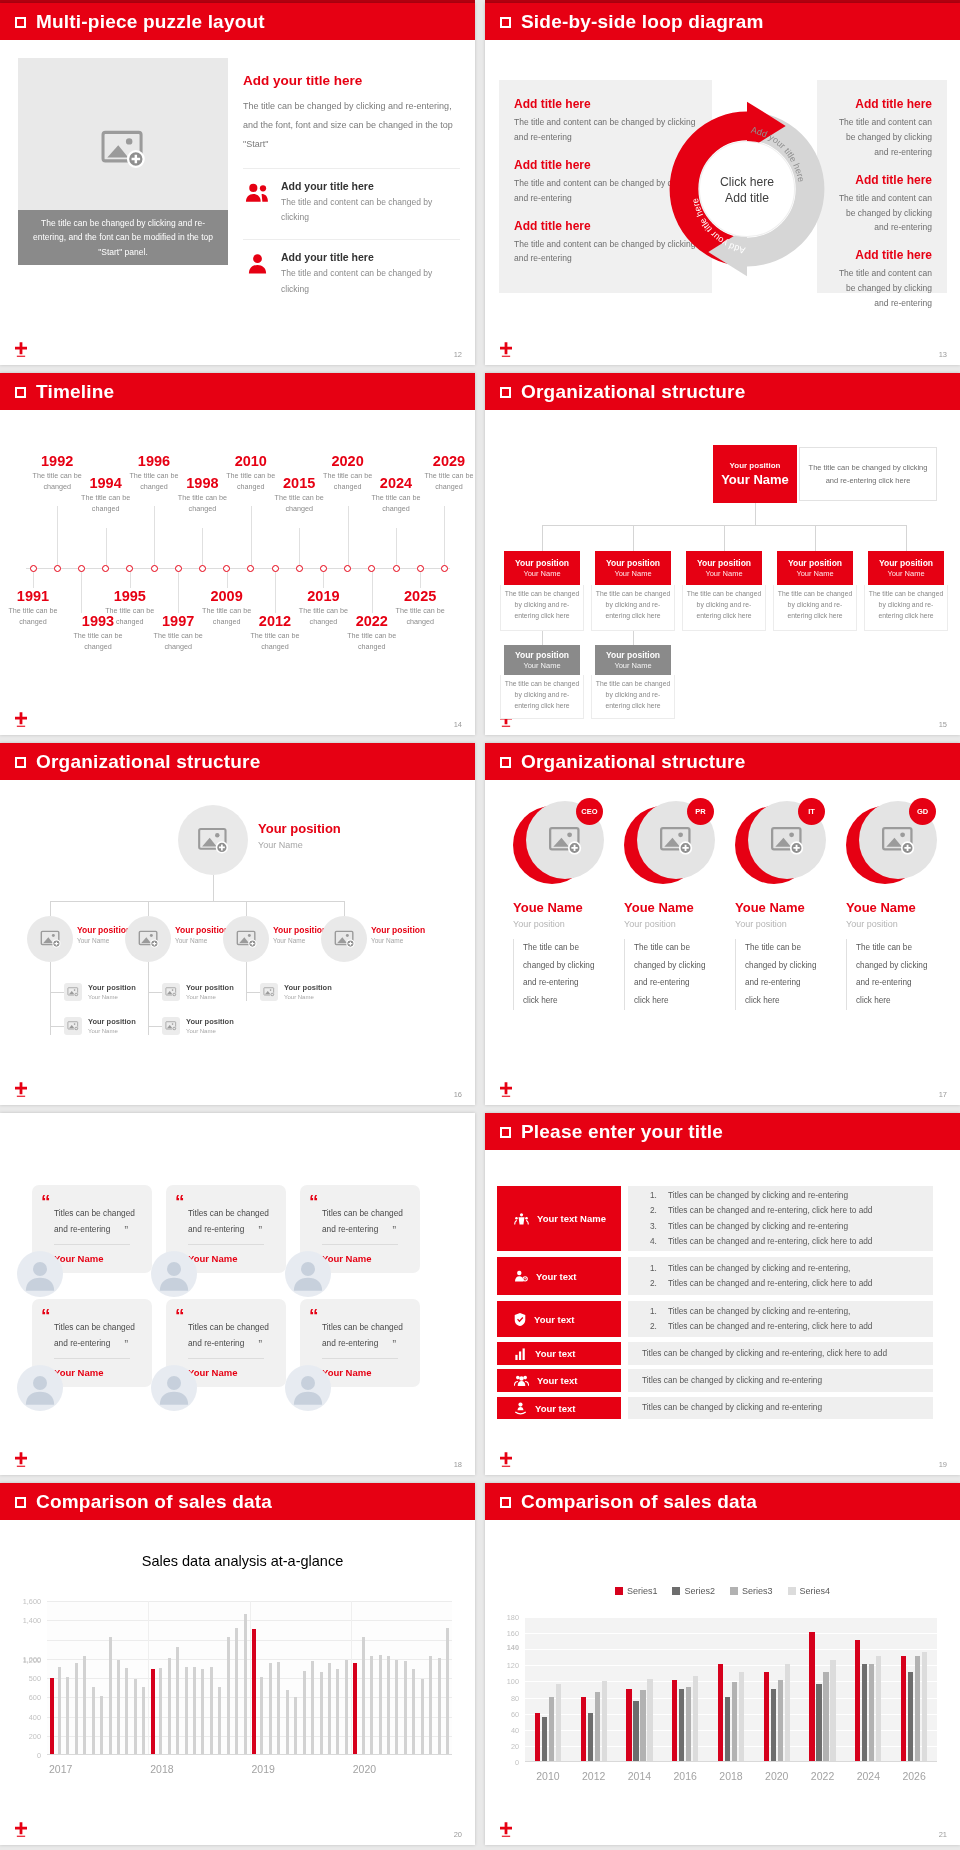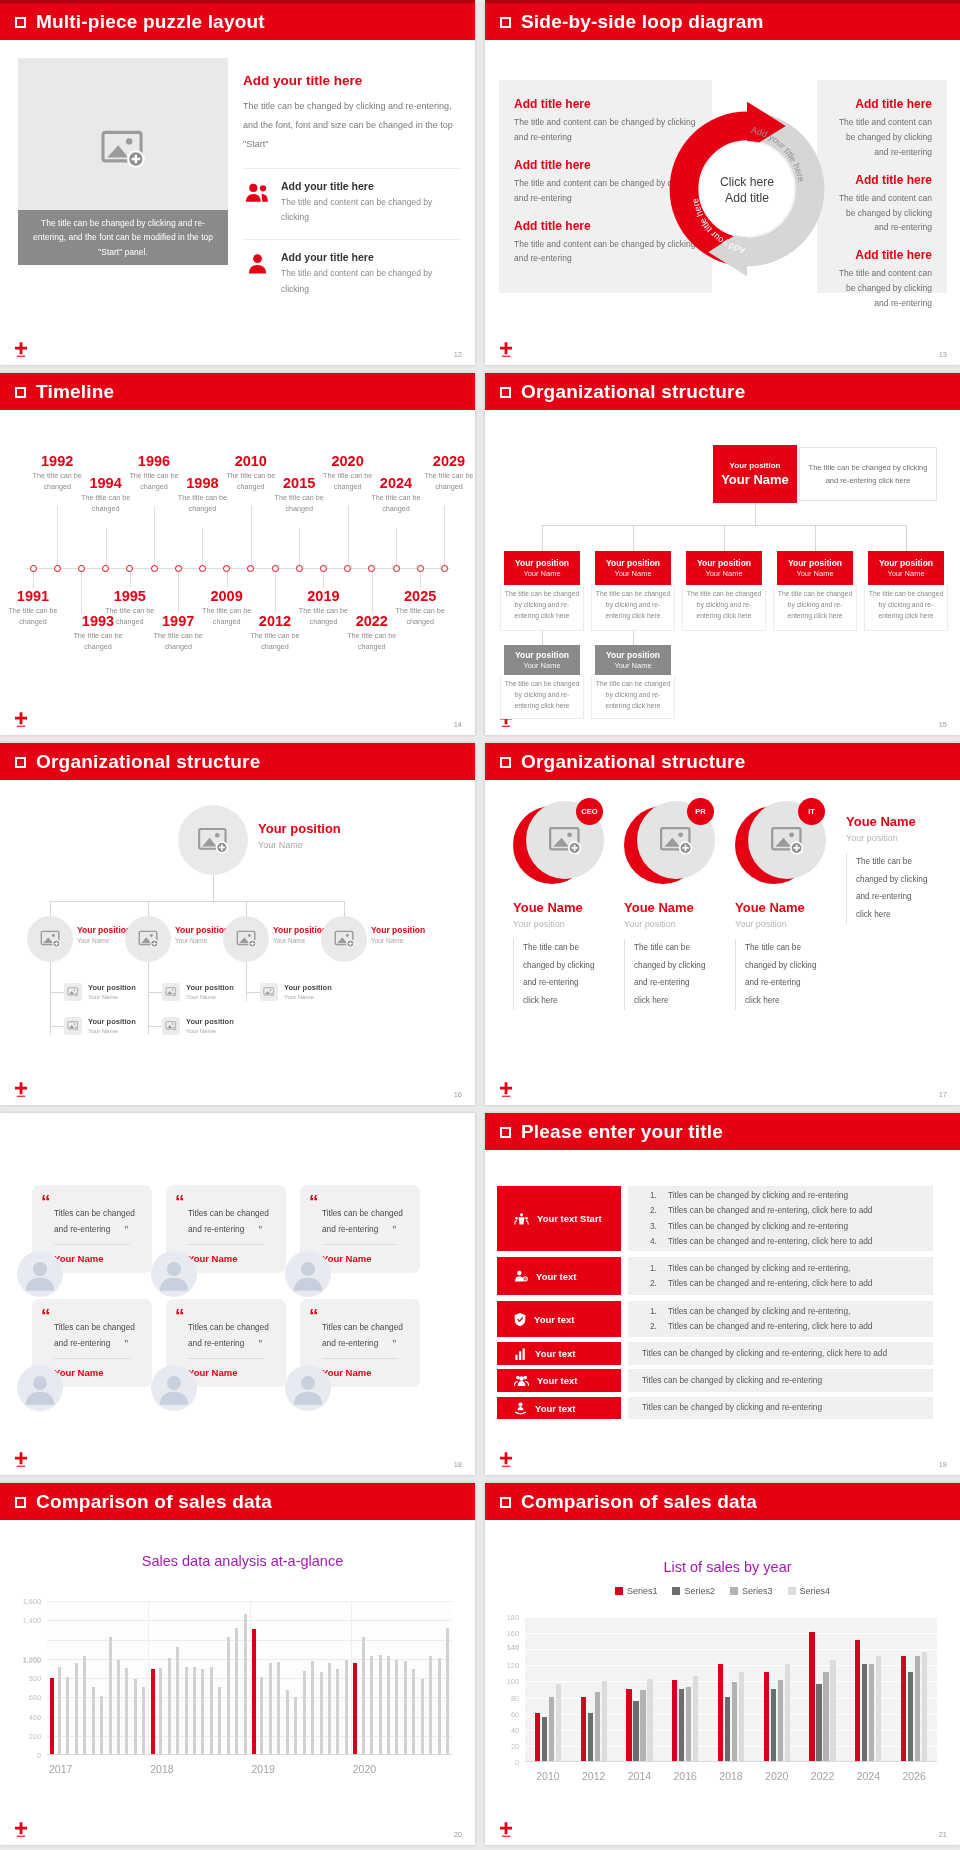--- a/index.html
+++ b/index.html
@@ -93,21 +93,21 @@
 
   
   .et-btn{position:absolute; left:12px; width:124px; background:var(--red); color:#fff; display:flex;
     align-items:center; gap:8px; padding-left:17px; font-weight:bold; font-size:9.5px;}
   .et-btn .wic{line-height:0; flex:none;}
   .et-box{position:absolute; left:143px; width:305px; background:#efefef; display:flex; flex-direction:column; justify-content:center; padding:0 14px;}
   .et-line{display:flex; font-size:8.3px; color:#595959; line-height:1.85;}
   .et-num{width:26px; flex:none; padding-left:8px;}
 
   
-  .ch-title{position:absolute; left:10px; right:0; text-align:center; font-size:14.5px; color:#a21caf;}
+  .ch-title{position:absolute; left:10px; right:0; text-align:center; font-size:14.5px; color:#000000;}
   .plot{position:absolute;}
   .gl{position:absolute; left:0; right:0; height:1px;}
   .vgl{position:absolute; top:0; bottom:0; width:1px;}
   .bar{position:absolute; bottom:0;}
   .ytick{position:absolute; width:36px; text-align:right; font-size:7.3px; color:#c2c2c2;}
   .xtick{position:absolute; font-size:10.5px; color:#a3a3a3;}
   .legend{position:absolute; left:0; right:0; display:flex; justify-content:center; gap:15px; align-items:center;}
   .lg-item{display:flex; align-items:center; gap:4px; font-size:9px; color:#595959;}
   .lg-sq{width:8px; height:8px; display:inline-block;}
 </style>
@@ -635,20 +635,33 @@
         <div class="pc-name">Youe Name</div>
         <div class="pc-pos">Your position</div>
         <div class="pc-text">
           <div class="pc-line">The title can be</div>
           <div class="pc-line">changed by clicking</div>
           <div class="pc-line">and re-entering</div>
           <div class="pc-line">click here</div>
         </div>
       </div>
       <div class="pc" style="left: 361px;">
+        <div class="pc-vis">
+          <div class="pc-red"></div>
+          <div class="pc-gray">
+            <svg width="34" height="29" viewBox="0 0 48 41">
+              <rect x="3" y="3" width="40" height="30" rx="2.5" fill="none" stroke="#9b9b9b" stroke-width="3.2"></rect>
+              <circle cx="30.5" cy="12.5" r="3.4" fill="#9b9b9b"></circle>
+              <path d="M7.5 29.5 L19 16.5 L29.5 29.5 Z" fill="#9b9b9b"></path>
+              <circle cx="37.5" cy="31" r="8.2" fill="#8f8f8f" stroke="#ffffff" stroke-width="2.4"></circle>
+              <path d="M37.5 26.5 v9 M33 31 h9" stroke="#ffffff" stroke-width="2.6"></path>
+            </svg>
+          </div>
+          <div class="pc-badge">GD</div>
+        </div>
         <div class="pc-name">Youe Name</div>
         <div class="pc-pos">Your position</div>
         <div class="pc-text">
           <div class="pc-line">The title can be</div>
           <div class="pc-line">changed by clicking</div>
           <div class="pc-line">and re-entering</div>
           <div class="pc-line">click here</div>
         </div>
       </div>
     </section>
@@ -744,21 +757,21 @@
         </svg></span>
     <span class="pgno">19</span>
   <div class="et-btn" style="position: absolute; top: 73px; height: 65px;">
         <span class="wic"><svg width="15" height="12" viewBox="0 0 18 15">
             <circle cx="9" cy="2.3" r="2" fill="#fff"></circle>
             <path d="M5.3 5.2h7.4l-1.3 9.3H6.6z" fill="#fff"></path>
             <circle cx="2.7" cy="6.6" r="1.6" fill="#fff"></circle>
             <circle cx="15.3" cy="6.6" r="1.6" fill="#fff"></circle>
             <path d="M.5 14.5c0-3 1-4.6 2.8-5M17.5 14.5c0-3-1-4.6-2.8-5" stroke="#fff" stroke-width="1.3" fill="none"></path>
           </svg></span>
-        <span>Your text Start</span>
+        <span>Your text Name</span>
       </div>
       <div class="et-box" style="position: absolute; top: 73px; height: 65px;">
         <div class="et-line">
           <span class="et-num">1.</span>
           <span>Titles can be changed by clicking and re-entering</span>
         </div>
         <div class="et-line">
           <span class="et-num">2.</span>
           <span>Titles can be changed and re-entering, click here to add</span>
         </div>
@@ -935,21 +948,20 @@
       <div class="xtick" style="position: absolute; left: 150.25px; top: 280px; width: 44px;">2018</div>
       <div class="xtick" style="position: absolute; left: 251.5px; top: 280px; width: 44px;">2019</div>
       <div class="xtick" style="position: absolute; left: 352.75px; top: 280px; width: 44px;">2020</div>
     </section>
 
   <section class="slide" id="sl10">
     <div class="shead">
       <span class="sq"></span>
       <span>Comparison of sales data</span>
     </div>
-    <div class="ch-title" style="top:76px;">List of sales by year</div>
     <span class="cross js-cross"><svg width="12" height="16" viewBox="0 0 13 17">
           <path d="M5 0h3v5h5v3H8v5H5V8H0V5h5z" fill="#e60013"></path>
           <rect x="2" y="14.6" width="9" height="1.5" fill="#e60013" opacity=".8"></rect>
         </svg></span>
     <span class="pgno">21</span>
   <div class="ytick" style="position: absolute; left: -2px; top: 275px; width: 36px;">0</div>
       <div class="ytick" style="position: absolute; left: -2px; top: 258.889px; width: 36px;">20</div>
       <div class="ytick" style="position: absolute; left: -2px; top: 242.778px; width: 36px;">40</div>
       <div class="ytick" style="position: absolute; left: -2px; top: 226.667px; width: 36px;">60</div>
       <div class="ytick" style="position: absolute; left: -2px; top: 210.556px; width: 36px;">80</div>

